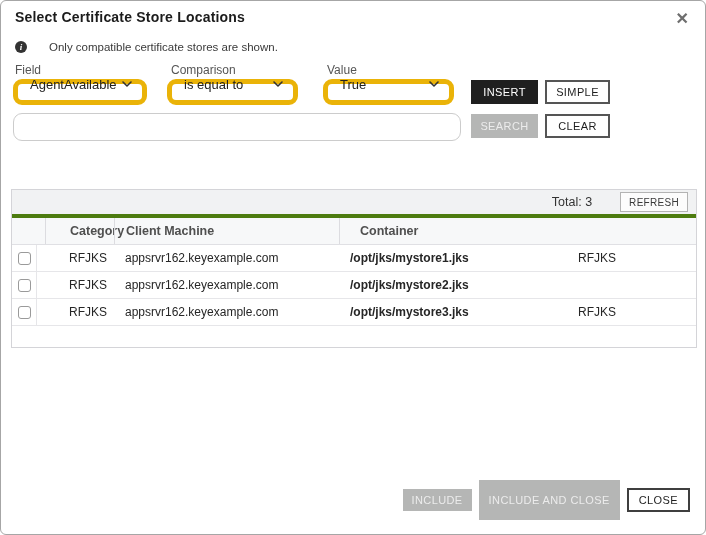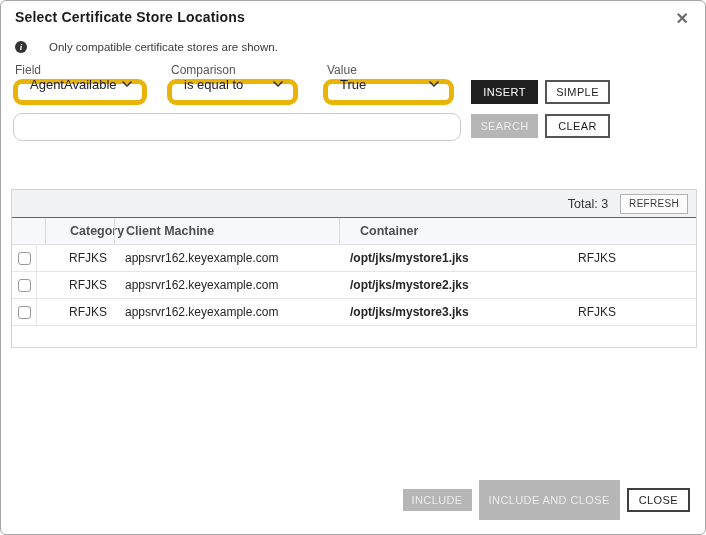--- a/index.html
+++ b/index.html
@@ -82,23 +82,23 @@
     outline: none; background: #fff;
   }
 
   .table-wrap {
     position: absolute; left: 10px; top: 188px;
     width: 686px; height: 159px;
     border: 1px solid #d4d4d8; background: #fff;
   }
   .table-toolbar {
     height: 28px; background: #f1f2f3;
-    border-bottom: 1px solid #4d7c0f;
+    border-bottom: 4px solid #4d7c0f;
     display: flex; align-items: center; justify-content: flex-end;
-    gap: 12px; padding-right: 8px;
+    gap: 28px; padding-right: 8px;
   }
   .total-count { font-size: 12.5px; color: #333; }
   .btn-refresh {
     height: 20px; padding: 0 8px;
     background: #fcfcfc; border: 1px solid #b3b3b3;
     font-size: 10px; color: #3a3a3a; letter-spacing: .3px;
   }
   .thead, .trow { display: flex; align-items: stretch; }
   .thead {
     height: 27px; background: #f7f8f9;

